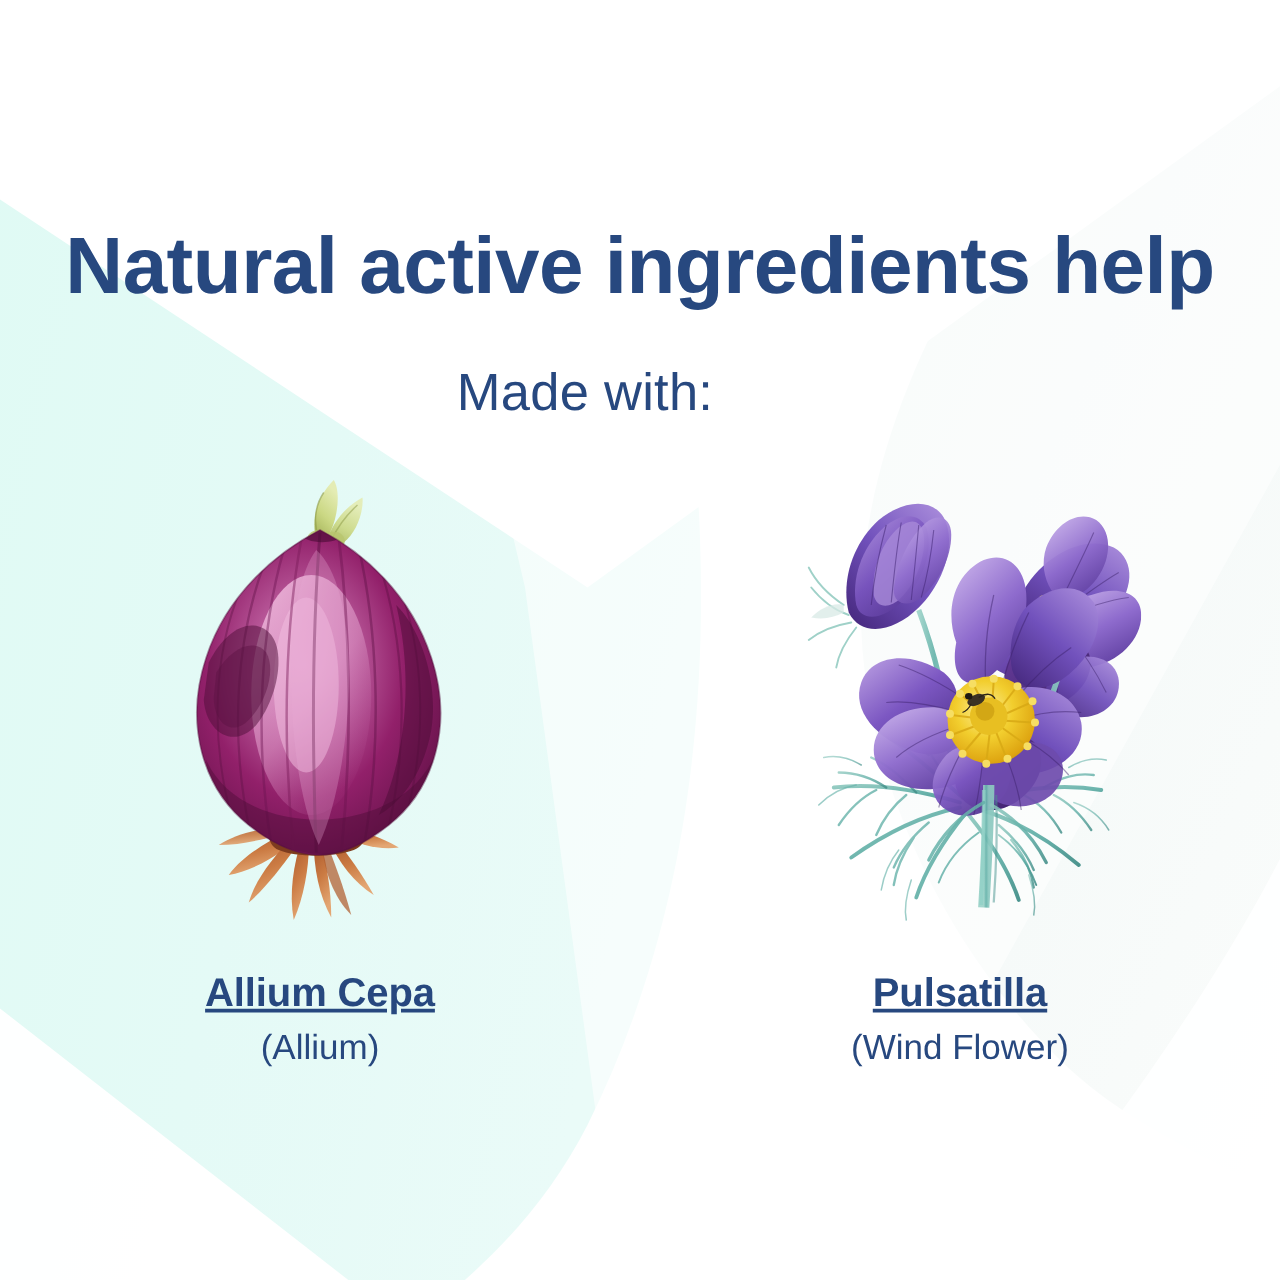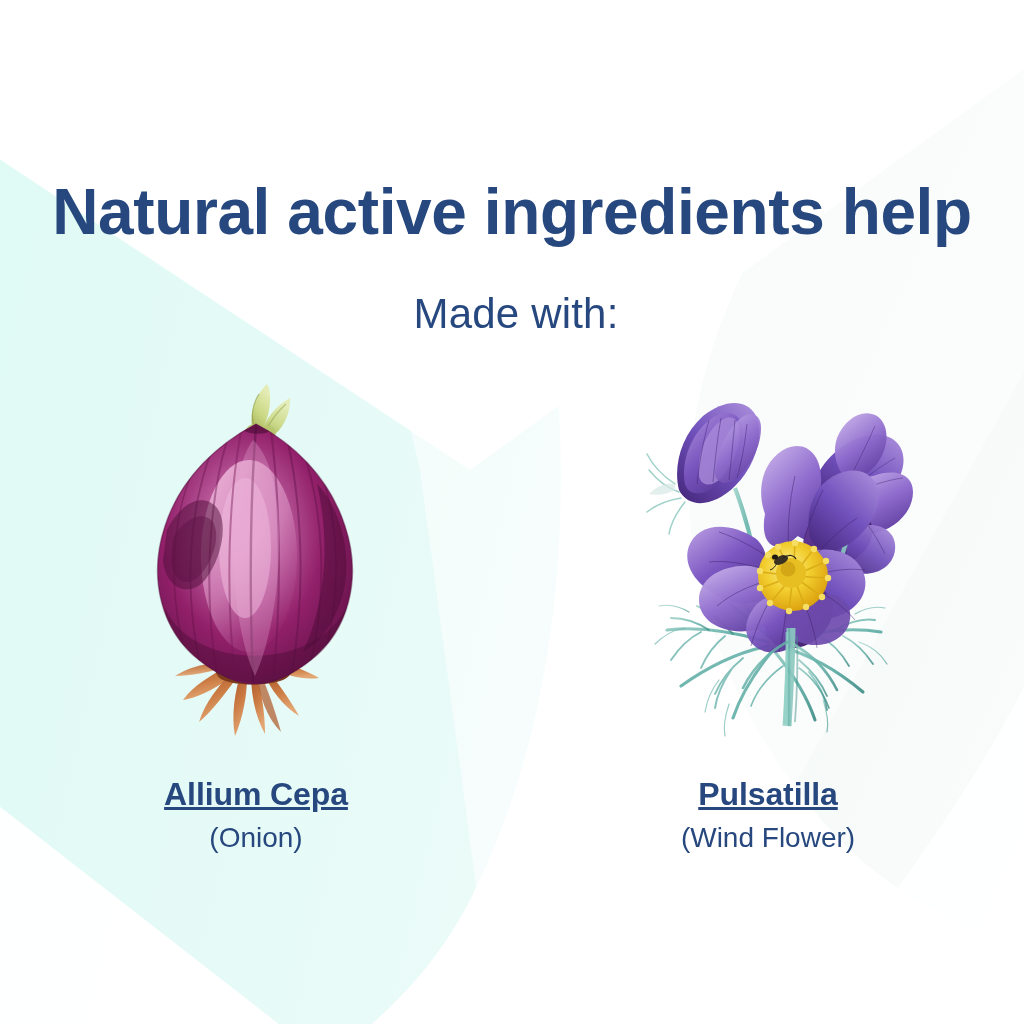--- a/index.html
+++ b/index.html
@@ -28,21 +28,20 @@
   .headline .ln{display:block;white-space:nowrap;}
 
   .made-with{
     position:absolute;left:0;top:290px;width:936px;
     text-align:center;
     color:#27487F;
     font-size:42px;
     font-weight:300;
     letter-spacing:0.2px;
     z-index:6;
-    padding-left:48px;
   }
 
   
   .ingredients{
     position:absolute;left:0;top:380px;width:1024px;height:520px;
     display:flex;z-index:5;
   }
   .ing-col{
     flex:1 1 50%;
     display:flex;flex-direction:column;align-items:center;
@@ -234,21 +233,21 @@
                      C 150 62 188 96 204 146
                      C 222 200 206 252 170 280
                      C 146 299 128 304 114 304
                      C 100 304 82 299 58 280
                      C 22 252 6 200 24 146
                      C 40 96 80 62 115 44 Z" fill="none" stroke="#55103E" stroke-width="1.4" opacity="0.45"></path>
           </g>
         </svg>
       </div>
       <div class="ing-name">Allium Cepa</div>
-      <div class="ing-common">(Onion)</div>
+      <div class="ing-common">(Allium)</div>
     </div>
 
     <div class="ing-col">
       <div class="art">
         <svg width="290" height="370" viewBox="0 0 290 370" aria-hidden="true">
           <defs>
             <linearGradient id="pet1" x1="0.1" y1="0" x2="0.9" y2="1">
               <stop offset="0" stop-color="#B69AE0"></stop>
               <stop offset="0.45" stop-color="#7C57C2"></stop>
               <stop offset="1" stop-color="#4B2E87"></stop>

